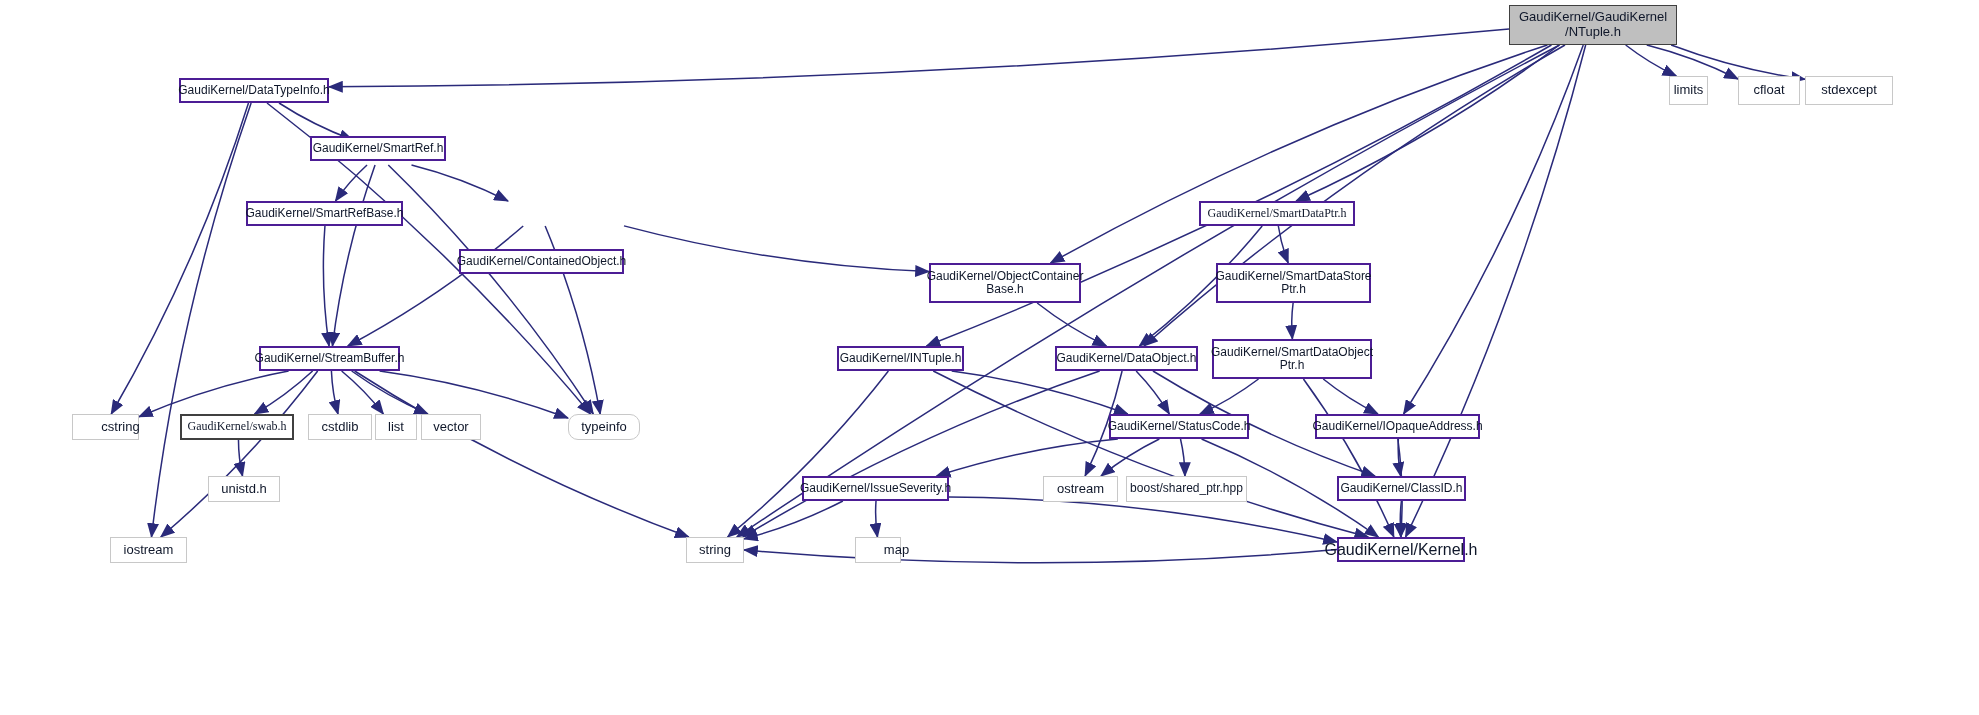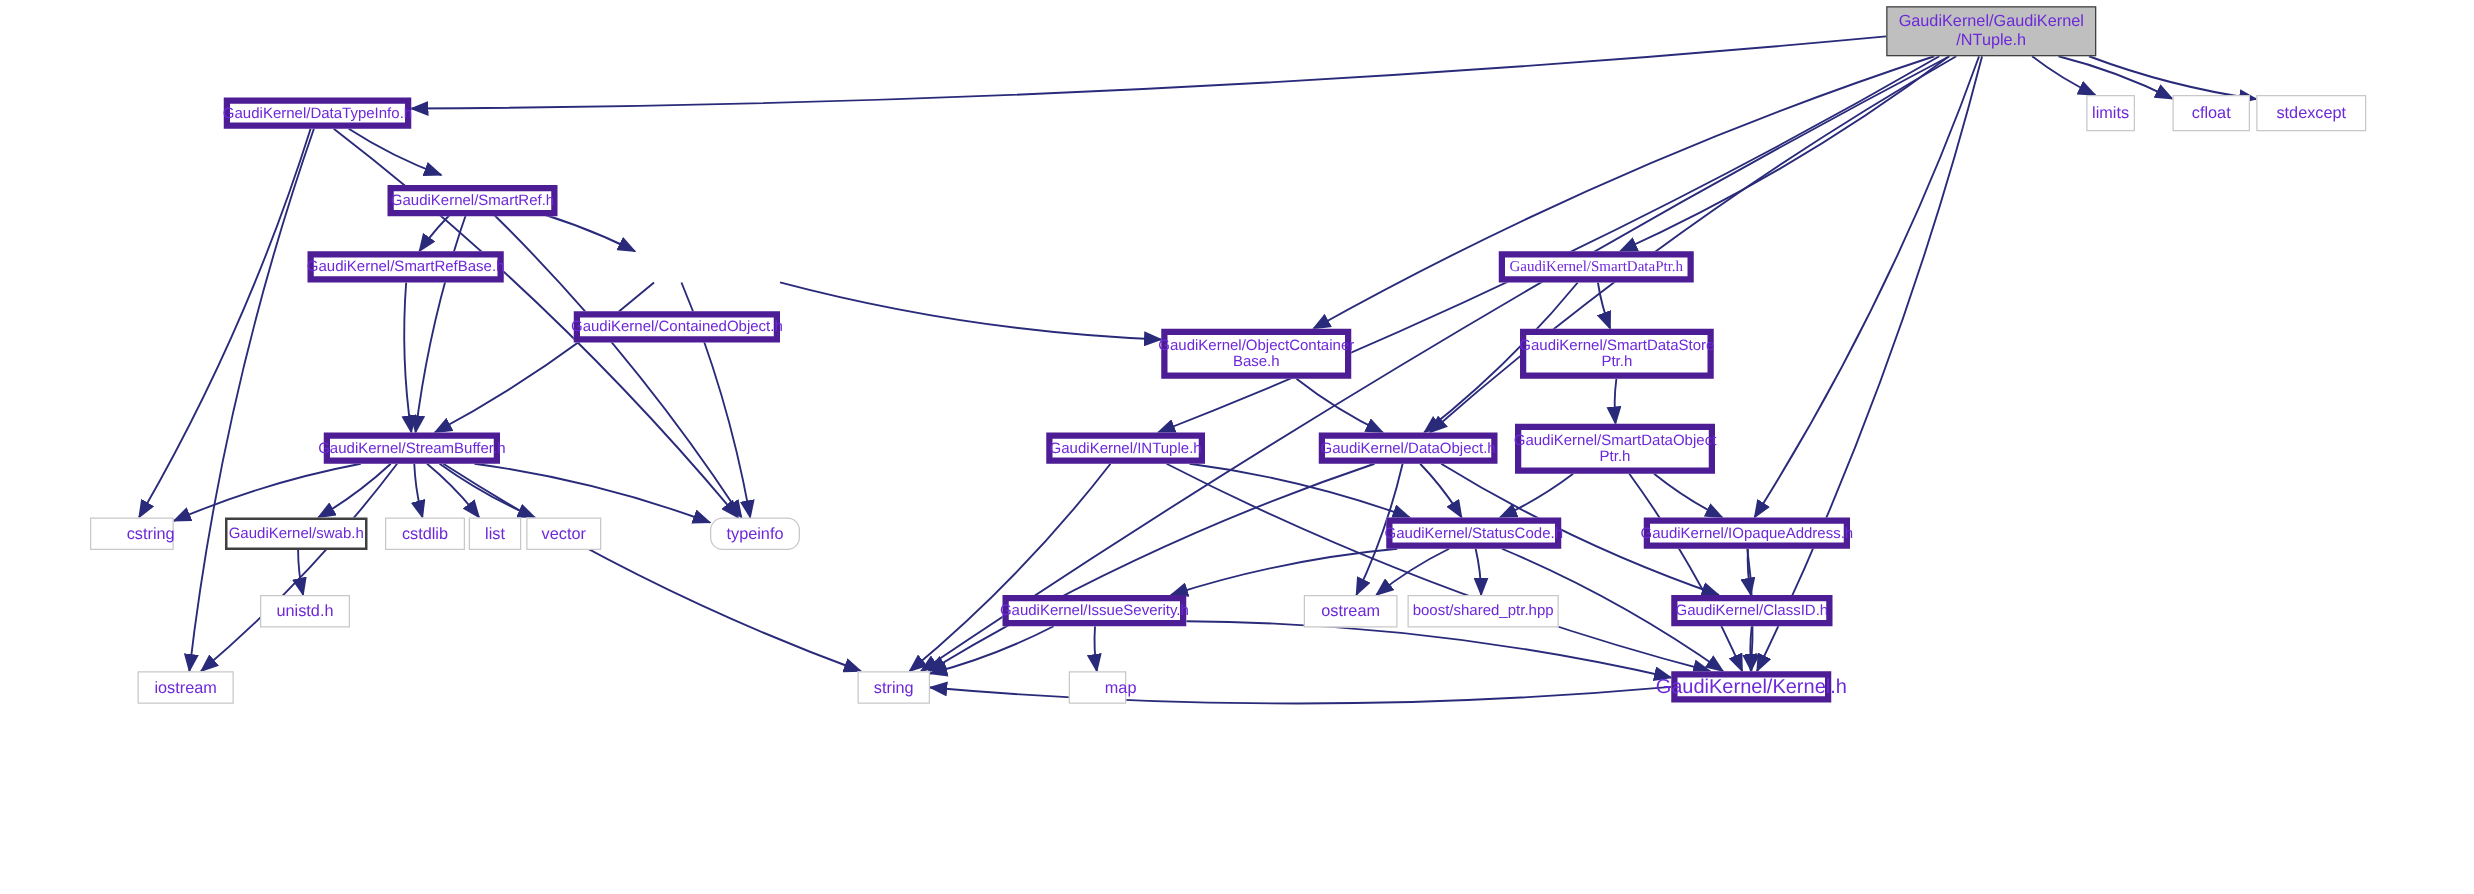--- a/index.html
+++ b/index.html
@@ -26,27 +26,27 @@
     height: 715px;
   }
   .node {
     position: absolute;
     box-sizing: border-box;
     display: flex;
     align-items: center;
     justify-content: center;
     text-align: center;
     line-height: 1.12;
-    color: #6d28d9;
+    color: #0f172a;
     white-space: pre-line;
     letter-spacing: 0px;
   }
   .node.lib {
     background: #ffffff;
-    border: 5px solid #4c1d95;
+    border: 2px solid #4c1d95;
   }
   .node.sys {
     background: #ffffff;
     border: 1px solid #c8c8c8;
   }
   .node.root {
     background: #bfbfbf;
     border: 1px solid #404040;
   }
   .node.thick {
@@ -123,37 +123,37 @@
         <path d="M1337,549.5466472303207 Q1040.518950432284,575.7627481959074 744,549.9788629737609" fill="none" stroke="#2a2a7a" stroke-width="1.5" marker-end="url(#arrow)"></path>
       </g>
   </svg>
   <div id="nodes-layer">
       <div class="node root" style="left: 1509px; top: 5px; width: 168px; height: 40px; font-size: 13px;"><span>GaudiKernel/GaudiKernel
 /NTuple.h</span></div>
       <div class="node sys" style="left: 1669px; top: 76px; width: 39px; height: 29px; font-size: 13px;"><span>limits</span></div>
       <div class="node sys" style="left: 1738px; top: 76px; width: 62px; height: 29px; font-size: 13px;"><span>cfloat</span></div>
       <div class="node sys" style="left: 1805px; top: 76px; width: 88px; height: 29px; font-size: 13px;"><span>stdexcept</span></div>
       <div class="node lib" style="left: 179px; top: 78px; width: 150px; height: 25px; font-size: 12px;"><span>GaudiKernel/DataTypeInfo.h</span></div>
-      <div class="node lib" style="left: 310px; top: 148px; width: 136px; height: 25px; font-size: 12px;"><span>GaudiKernel/SmartRef.h</span></div>
+      <div class="node lib" style="left: 310px; top: 136px; width: 136px; height: 25px; font-size: 12px;"><span>GaudiKernel/SmartRef.h</span></div>
       <div class="node lib" style="left: 1199px; top: 201px; width: 156px; height: 25px; font-size: 12px; font-family: Liberation Serif, serif;"><span>GaudiKernel/SmartDataPtr.h</span></div>
       <div class="node lib" style="left: 246px; top: 201px; width: 157px; height: 25px; font-size: 12px;"><span>GaudiKernel/SmartRefBase.h</span></div>
       <div class="node lib" style="left: 459px; top: 201px; width: 165px; height: 25px; font-size: 12px; margin-top: 48px;"><span>GaudiKernel/ContainedObject.h</span></div>
       <div class="node lib" style="left: 1216px; top: 263px; width: 155px; height: 40px; font-size: 12px;"><span>GaudiKernel/SmartDataStore
 Ptr.h</span></div>
       <div class="node lib" style="left: 929px; top: 263px; width: 152px; height: 40px; font-size: 12px;"><span>GaudiKernel/ObjectContainer
 Base.h</span></div>
       <div class="node lib" style="left: 837px; top: 346px; width: 127px; height: 25px; font-size: 12px;"><span>GaudiKernel/INTuple.h</span></div>
       <div class="node lib" style="left: 1055px; top: 346px; width: 143px; height: 25px; font-size: 12px;"><span>GaudiKernel/DataObject.h</span></div>
       <div class="node lib" style="left: 1212px; top: 339px; width: 160px; height: 40px; font-size: 12px;"><span>GaudiKernel/SmartDataObject
 Ptr.h</span></div>
       <div class="node lib" style="left: 259px; top: 346px; width: 141px; height: 25px; font-size: 12px;"><span>GaudiKernel/StreamBuffer.h</span></div>
       <div class="node lib" style="left: 1109px; top: 414px; width: 140px; height: 25px; font-size: 12px;"><span>GaudiKernel/StatusCode.h</span></div>
       <div class="node lib" style="left: 1315px; top: 414px; width: 165px; height: 25px; font-size: 12px;"><span>GaudiKernel/IOpaqueAddress.h</span></div>
       <div class="node sys" style="left: 72px; top: 414px; width: 67px; height: 26px; font-size: 13px; padding-left: 30px;"><span>cstring</span></div>
-      <div class="node lib thick" style="left: 180px; top: 414px; width: 114px; height: 26px; font-size: 12px;"><span>GaudiKernel/swab.h</span></div>
+      <div class="node lib thick" style="left: 180px; top: 414px; width: 114px; height: 26px; font-size: 12px; font-family: Liberation Serif, serif;"><span>GaudiKernel/swab.h</span></div>
       <div class="node sys" style="left: 308px; top: 414px; width: 64px; height: 26px; font-size: 13px;"><span>cstdlib</span></div>
       <div class="node sys" style="left: 375px; top: 414px; width: 42px; height: 26px; font-size: 13px;"><span>list</span></div>
       <div class="node sys" style="left: 421px; top: 414px; width: 60px; height: 26px; font-size: 13px;"><span>vector</span></div>
       <div class="node sys" style="left: 568px; top: 414px; width: 72px; height: 26px; font-size: 13px; border-radius: 10px;"><span>typeinfo</span></div>
       <div class="node sys" style="left: 208px; top: 476px; width: 72px; height: 26px; font-size: 13px;"><span>unistd.h</span></div>
       <div class="node lib" style="left: 802px; top: 476px; width: 147px; height: 25px; font-size: 12px;"><span>GaudiKernel/IssueSeverity.h</span></div>
       <div class="node sys" style="left: 1043px; top: 476px; width: 75px; height: 26px; font-size: 13px;"><span>ostream</span></div>
       <div class="node sys" style="left: 1126px; top: 476px; width: 121px; height: 26px; font-size: 12px;"><span>boost/shared_ptr.hpp</span></div>
       <div class="node lib" style="left: 1337px; top: 476px; width: 129px; height: 25px; font-size: 12px;"><span>GaudiKernel/ClassID.h</span></div>
       <div class="node sys" style="left: 110px; top: 537px; width: 77px; height: 26px; font-size: 13px;"><span>iostream</span></div>

